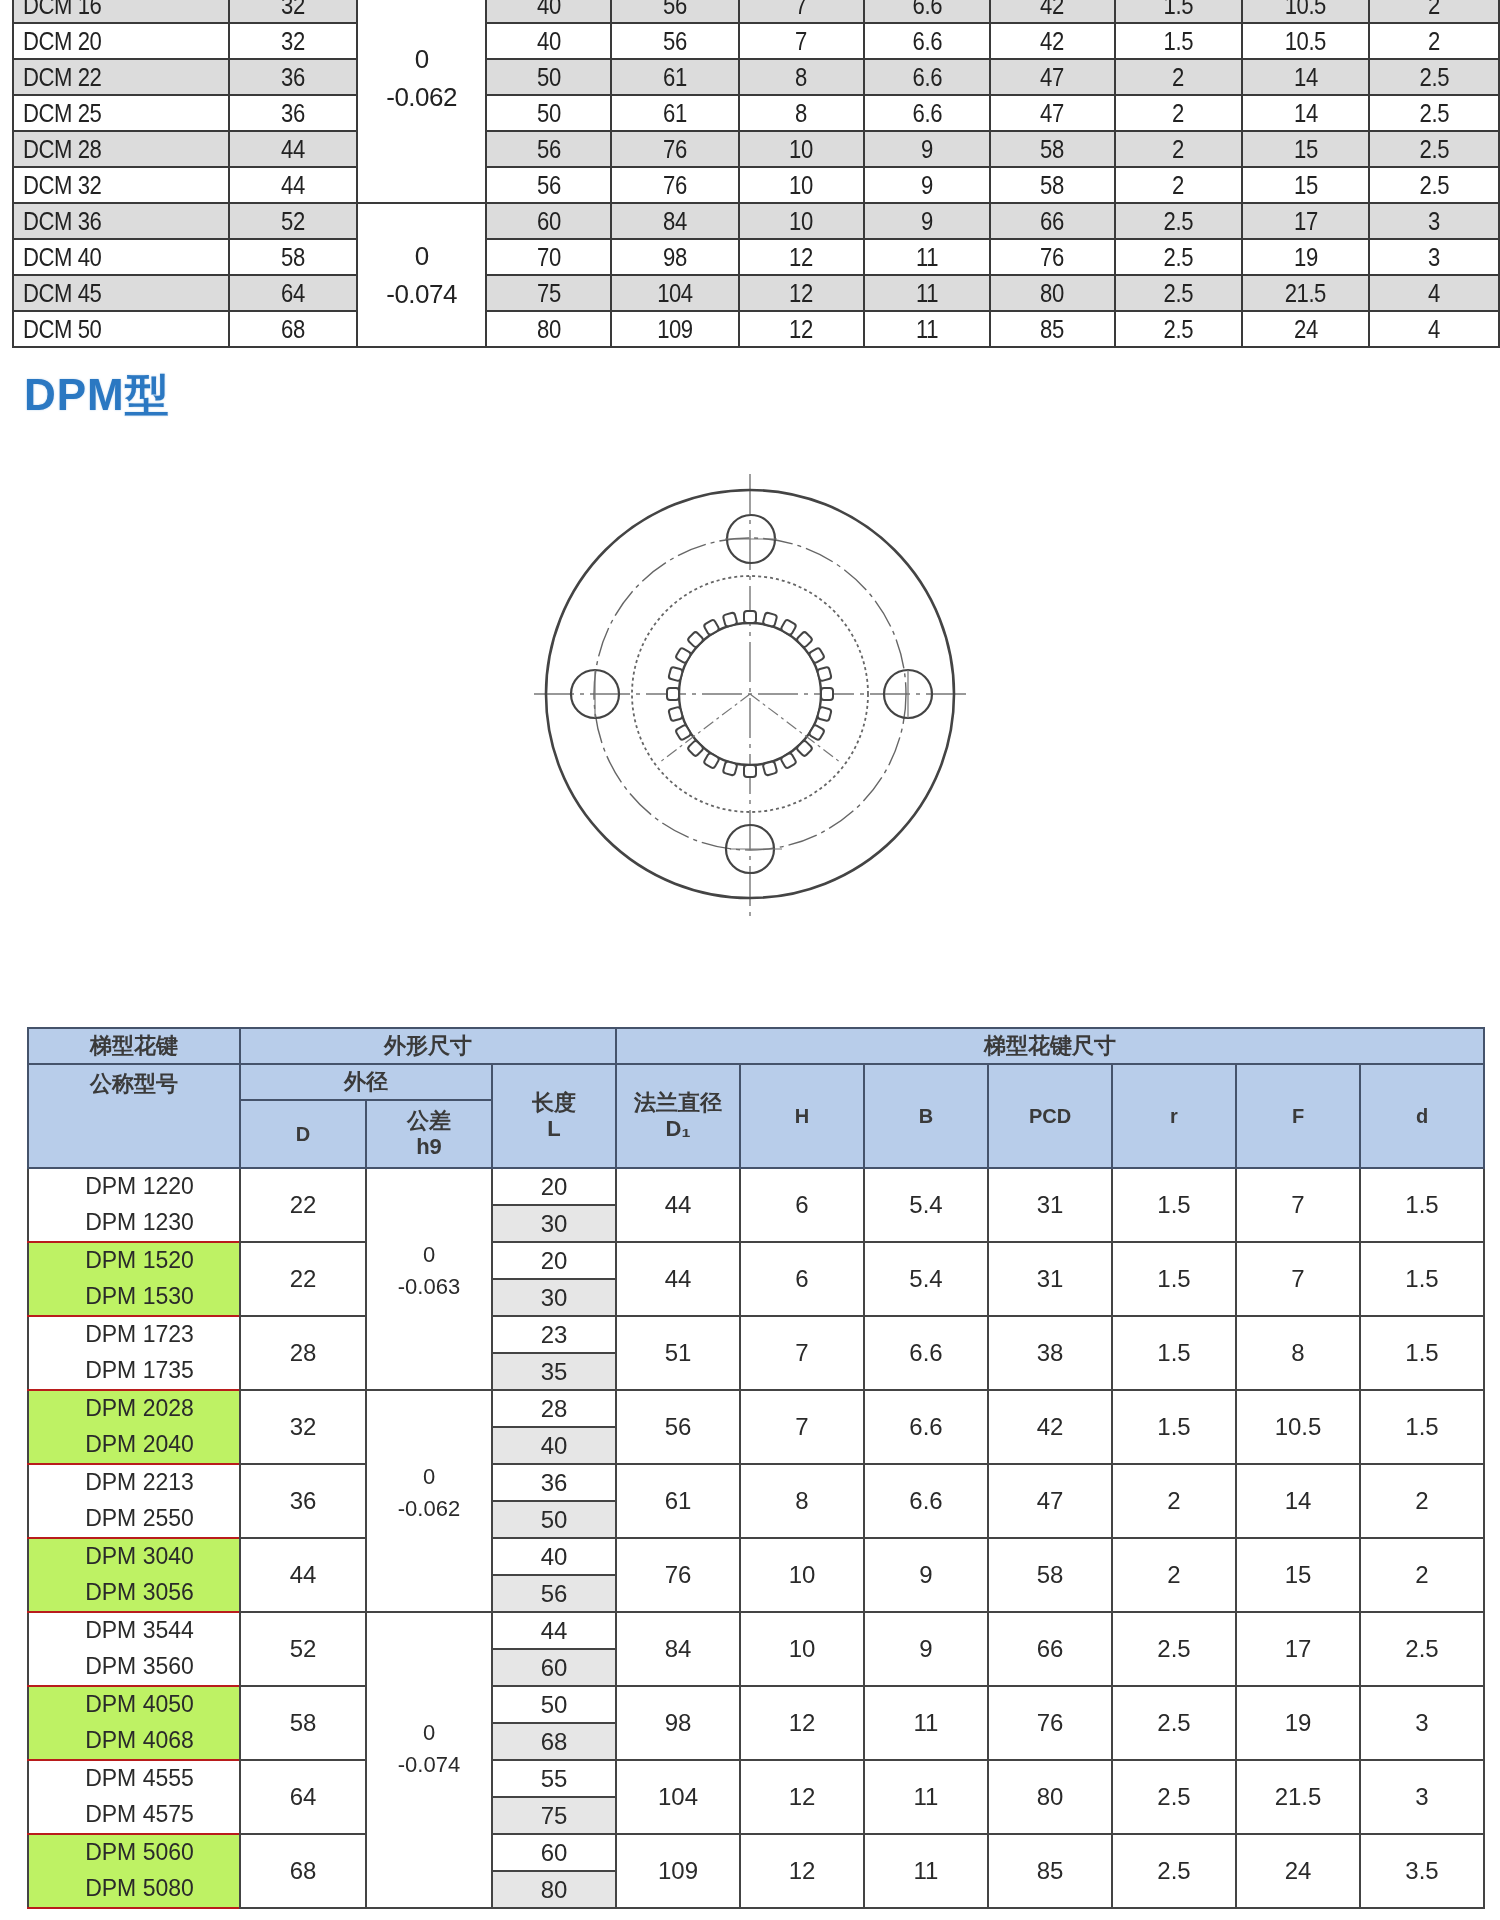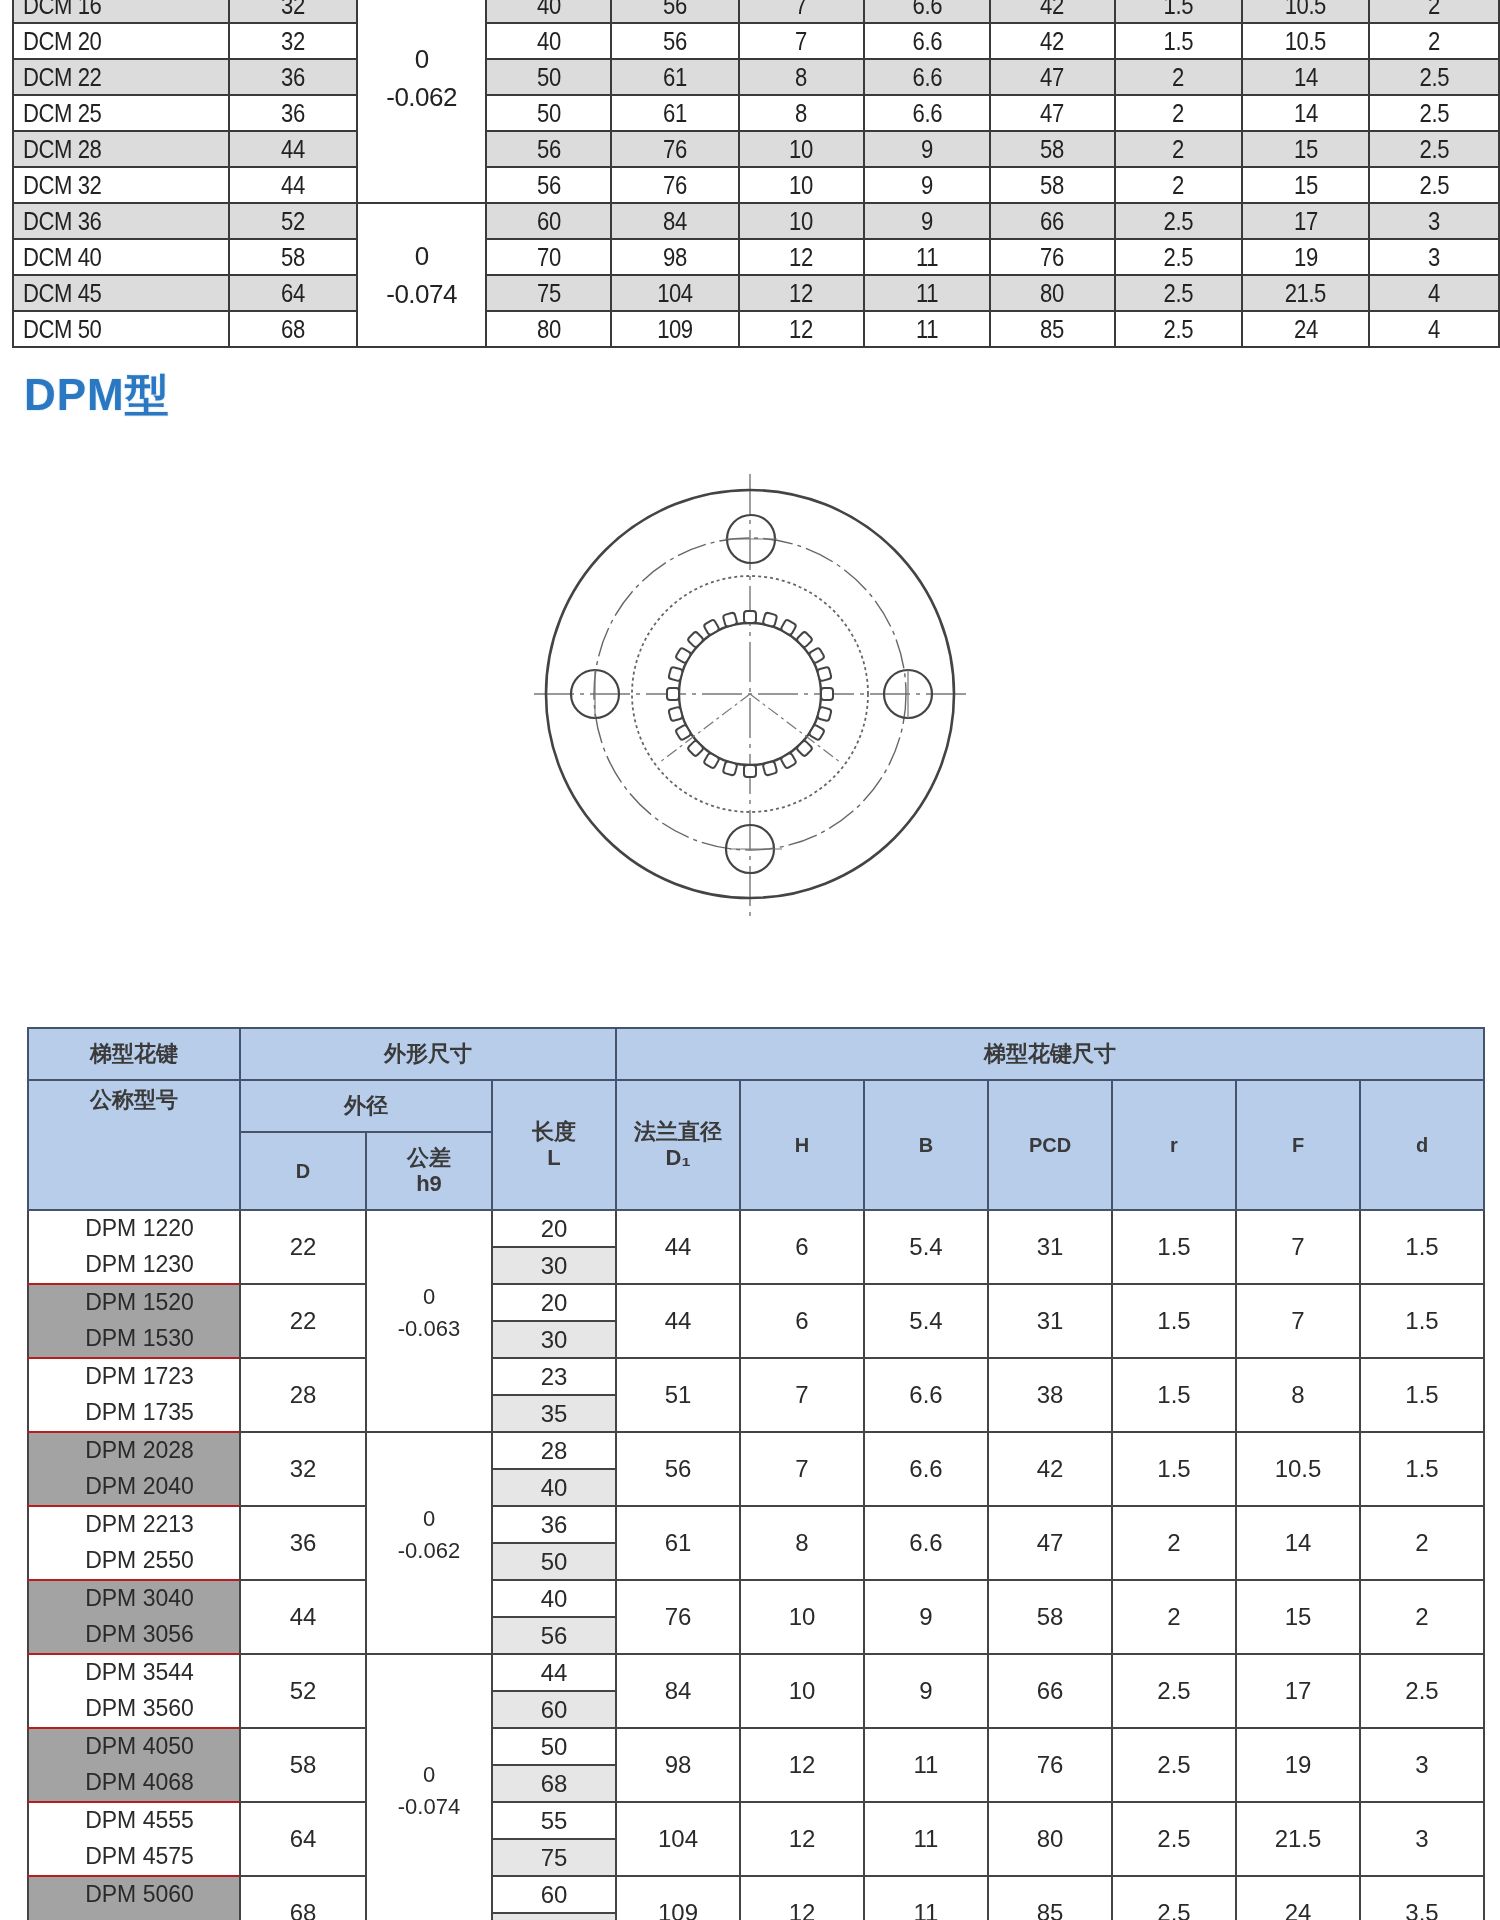--- a/index.html
+++ b/index.html
@@ -79,21 +79,21 @@
       top: 1027px;
       border-collapse: collapse;
       table-layout: fixed;
     }
     .dpm-table th {
       background: #b8cdea;
       border: 2px solid #45536b;
       font-weight: bold;
       color: #3a3a3a;
       font-size: 22px;
-      padding: 12px;
+      padding: 4px;
       text-align: center;
       line-height: 26px;
     }
     .dpm-table th.sub {
       font-size: 20px;
     }
     .dpm-table td {
       border: 2px solid #444;
       padding: 0;
       text-align: center;
@@ -105,21 +105,21 @@
       text-align: center;
       padding-left: 11px;
       font-size: 23px;
       line-height: 35px;
       border-bottom: none;
       border-top: none;
       vertical-align: top;
     }
     .dpm-table td.model.first { border-top: 2px solid #444; }
     .dpm-table td.model.last { border-bottom: 2px solid #b91c1c; }
-    .dpm-table tbody tr.grp-shade td.model { background: #a3a3a3; }
+    .dpm-table tbody tr.grp-shade td.model { background: #bef264; }
     .dpm-table td.len-a { background: #ffffff; }
     .dpm-table td.len-b { background: #e6e6e6; }
     .dpm-table td.tol {
       background: #fff;
       font-size: 22px;
       line-height: 32px;
     }
     .dpm-table td.big { font-size: 24px; }
   </style>
 </head>

